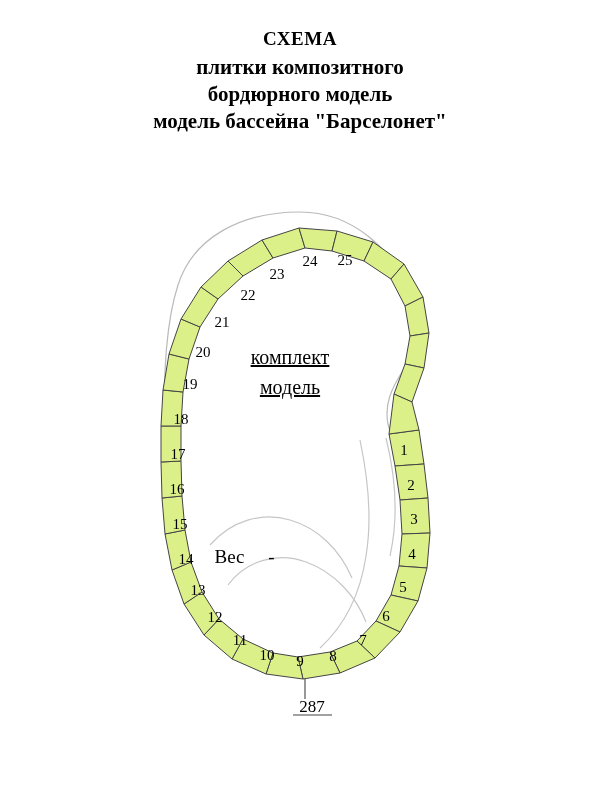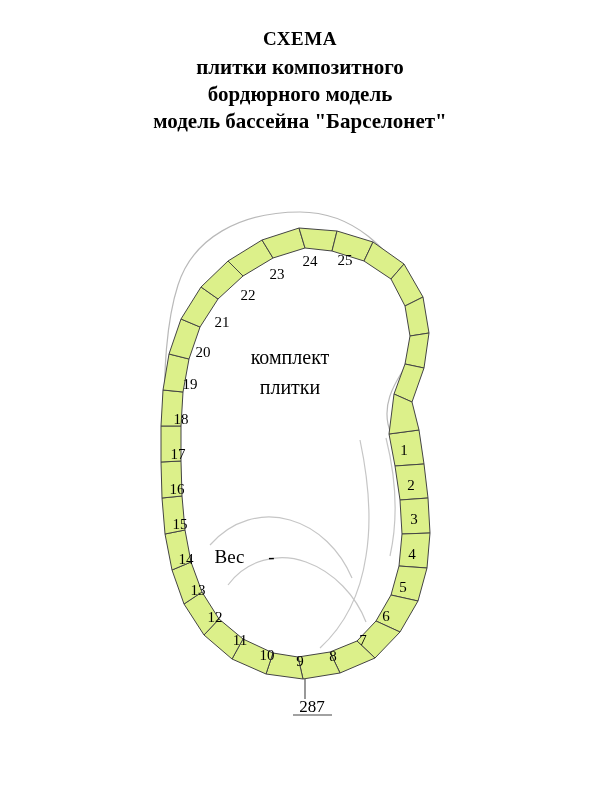--- a/index.html
+++ b/index.html
@@ -47,20 +47,21 @@
     height: 800px;
   }
   .center-label {
     position: absolute;
     left: 190px;
     top: 342px;
     width: 200px;
     text-align: center;
     font-size: 20px;
     line-height: 30px;
+    text-decoration: underline;
   }
   .totals {
     position: absolute;
     left: 186px;
     top: 445px;
     width: 220px;
     font-size: 19px;
     line-height: 32px;
     white-space: pre;
   }
@@ -173,21 +174,21 @@
 
     <g>
       <line x1="305" y1="679" x2="305" y2="699" stroke="#444444" stroke-width="1.1"></line>
       <line x1="293" y1="715" x2="332" y2="715" stroke="#444444" stroke-width="1.1"></line>
       <text x="312" y="712" font-size="17" fill="#000000" text-anchor="middle">287</text>
     </g>
   </svg>
 
   <div class="center-label">
     <div>комплект</div>
-    <div>плитки</div>
+    <div>модель</div>
   </div>
 
   <div class="totals">
     <div class="totals-row">
       <span>Вес     -</span>
       
       
     </div>
   </div>
 

